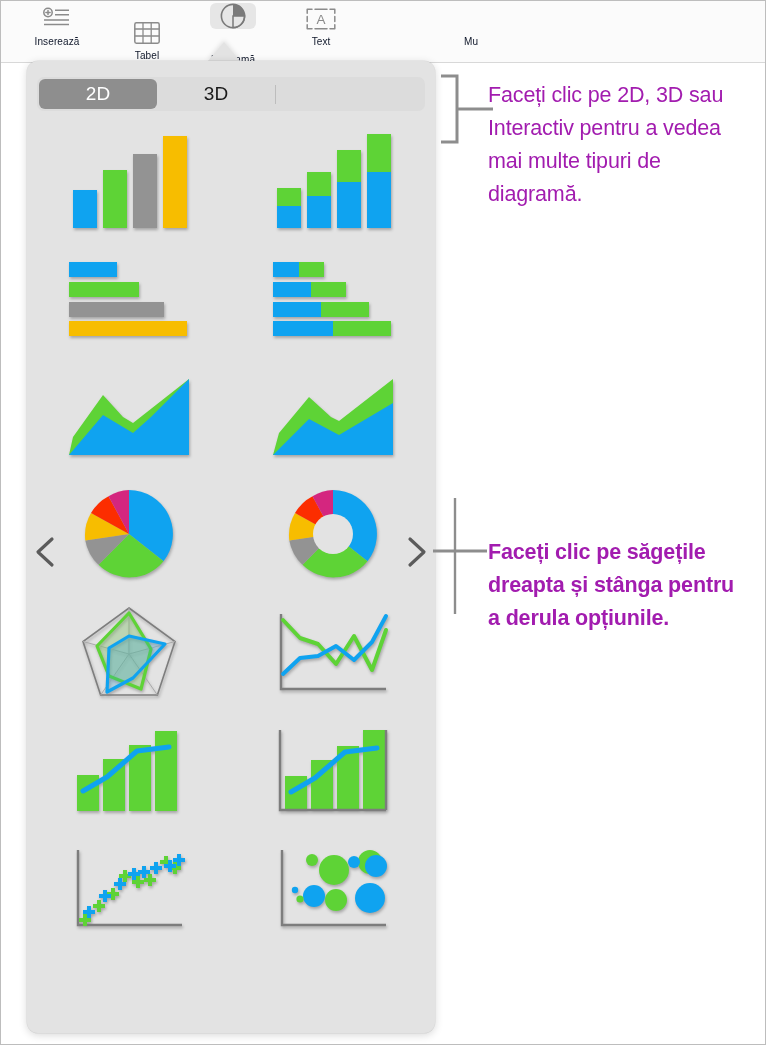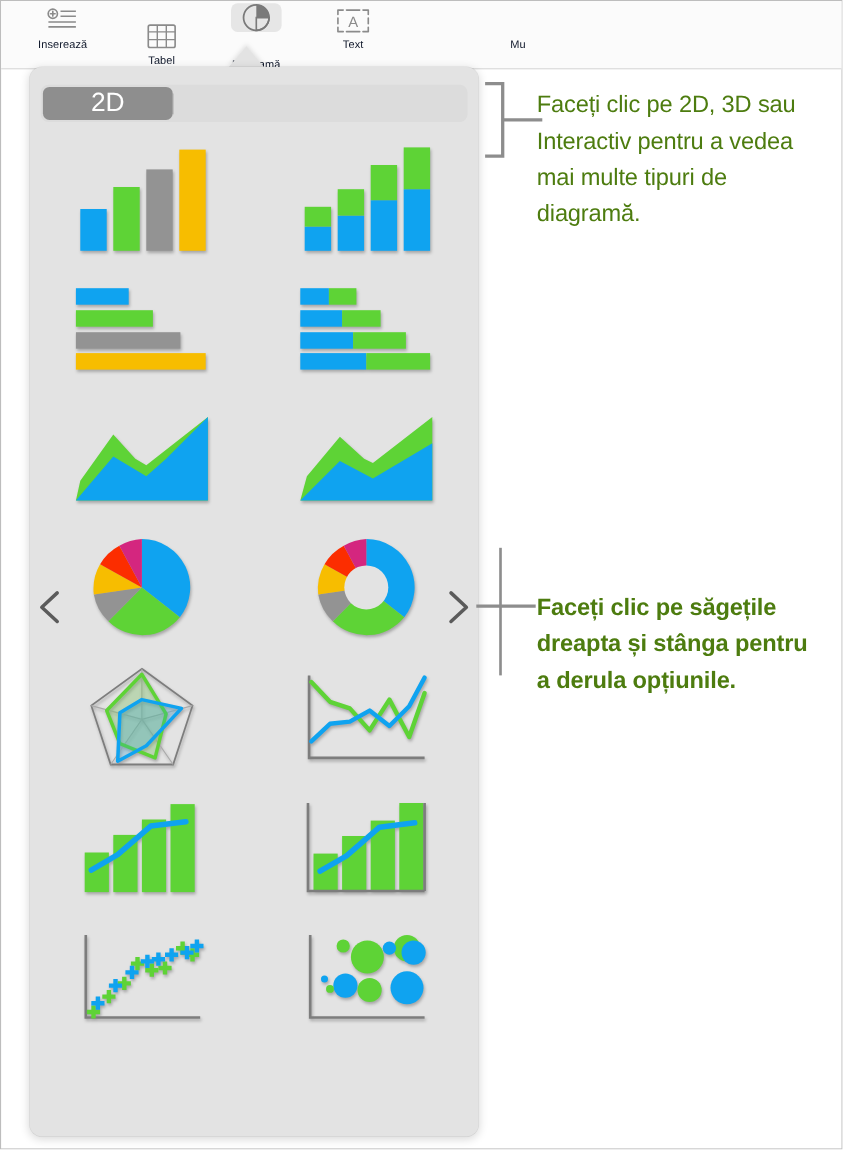--- a/index.html
+++ b/index.html
@@ -54,21 +54,21 @@
     filter:drop-shadow(0 -2px 2px rgba(0,0,0,.10));
   }
   
   #segmented{
     position:absolute;left:10px;top:16px;width:388px;height:34px;
     background:#dcdcdc;border-radius:7px;
     display:flex;align-items:center;
   }
   .seg{
     height:30px;display:flex;align-items:center;justify-content:center;
-    font-size:24px;color:#1a1a1a;border-radius:6px;
+    font-size:19px;color:#1a1a1a;border-radius:6px;
     position:relative;
   }
   .seg.sel{background:#8e8e8e;color:#ffffff;}
   #seg-2d{width:118px;margin-left:2px;}
   #seg-3d{width:118px;}
   #seg-int{width:146px;}
   .seg-div{width:1px;height:19px;background:#bdbdbd;}
   
   #grid{
     position:absolute;left:0;top:60px;width:408px;height:880px;
@@ -86,21 +86,21 @@
   }
   
   .nav-arrow{
     position:absolute;width:30px;height:40px;
   }
   #nav-left{left:30px;top:531px;}
   #nav-right{left:400px;top:531px;}
   
   .callout-text{
     position:absolute;
-    font-size:21.5px;line-height:33px;color:#4d7c0f;
+    font-size:21.5px;line-height:33px;color:#a21caf;
     letter-spacing:-0.15px;
   }
   #callout1{left:487px;top:78px;width:270px;}
   #callout2{left:487px;top:535px;width:250px;font-weight:bold;}
   svg{display:block;overflow:visible;}
 </style>
 </head>
 <body>
 
 <div id="app-window">
@@ -155,20 +155,21 @@
       <span class="tb-label">Mu</span>
     </div>
   </div>
 
   <div id="popover-arrow"></div>
 
   <div id="popover">
 
     <div id="segmented">
       <div class="seg sel" id="seg-2d">2D</div>
+      <div class="seg" id="seg-3d">3D</div>
       <div class="seg-div"></div>
     </div>
 
     <div id="grid">
 
       <div class="cell" style="left:0px;top:0px;">
         <svg class="thumb sh" width="124" height="96" viewBox="0 0 124 96">
           <rect x="6" y="58" width="24" height="38" fill="#0fa3f0"></rect>
           <rect x="36" y="38" width="24" height="58" fill="#5ed336"></rect>
           <rect x="66" y="22" width="24" height="74" fill="#939393"></rect>

